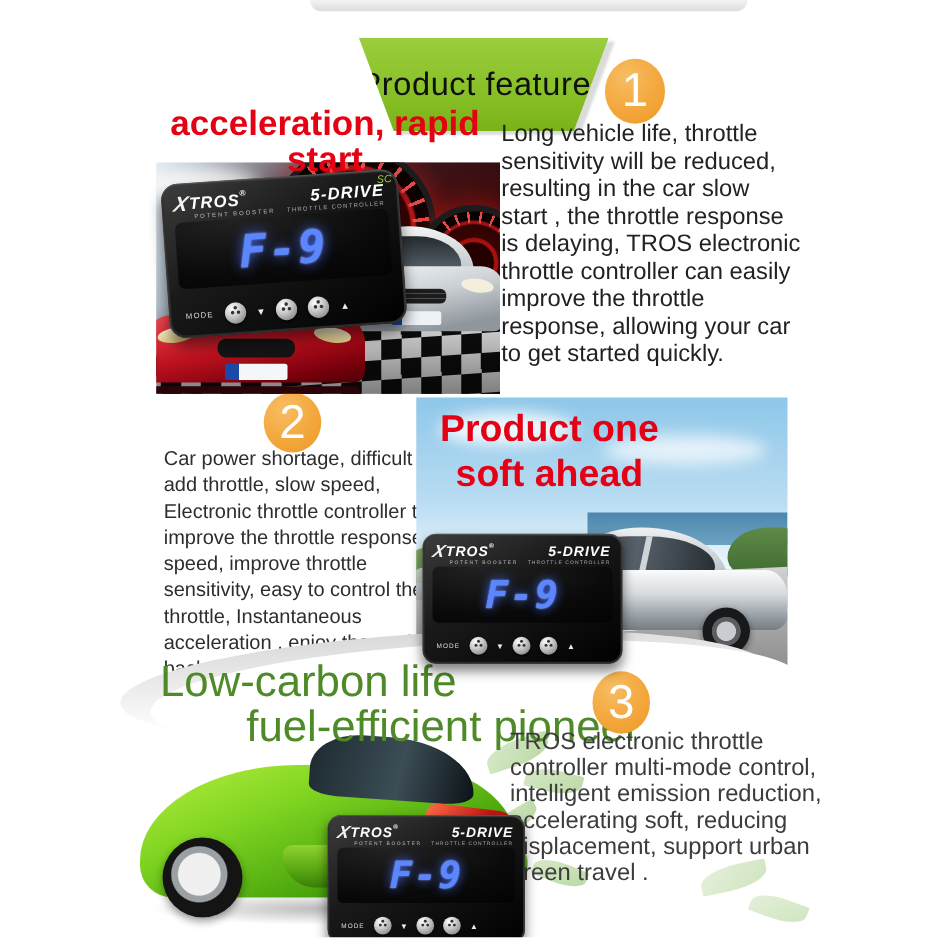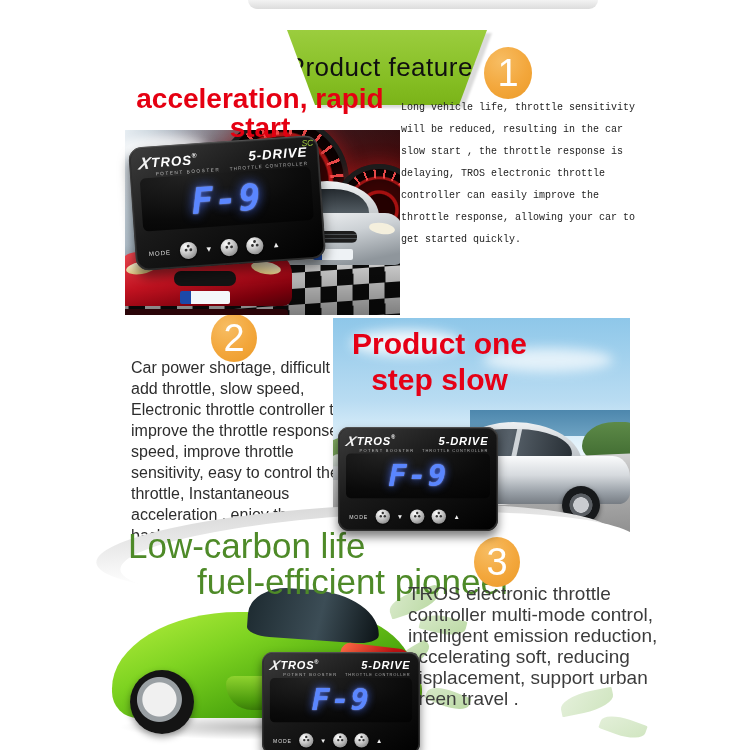--- a/index.html
+++ b/index.html
@@ -33,22 +33,22 @@
   
   .s1-title { left:105px; top:84px; width:310px; text-align:center; z-index:7;
     color:#e50012; font-weight:bold; font-size:28px; line-height:29px; }
   .s2-title { left:347px; top:326px; width:185px; text-align:center; z-index:7;
     color:#e50016; font-weight:bold; font-size:30px; line-height:36px; }
   .s3-title { left:0; top:527px; z-index:5; color:#4e8a28; font-size:35px; line-height:37px; }
   .s3-title .l1 { position:absolute; left:128px; top:0; white-space:nowrap; }
   .s3-title .l2 { position:absolute; left:197px; top:36px; white-space:nowrap; }
 
   
-  .s1-body { left:401px; top:97px; width:240px; font-family:Liberation Mono, monospace;
-    font-size:10px; line-height:22px; color:#222; }
+  .s1-body { left:401px; top:97px; width:240px; font-family:Liberation Sans, sans-serif;
+    font-size:19px; line-height:22px; color:#222; }
   .s2-body { left:131px; top:357px; width:232px; font-size:16px; line-height:21px; color:#2d2d2d; }
   .s3-body { left:408px; top:583px; width:258px; font-size:19px; line-height:21px; color:#3c3c3c; z-index:6; }
 
   
   .s1-img { left:125px; top:130px; width:275px; height:185px; overflow:hidden; z-index:1;
     background:
       radial-gradient(150% 95% at 88% 28%, rgba(140,5,5,.55), transparent 60%),
       linear-gradient(112deg,#e6edf2 0%,#aebcc7 14%,#5a616b 36%,#1d1f24 58%,#050505 100%); }
   .gauge { border-radius:50%;
     background:radial-gradient(circle,#240000 0 27%,#a81111 29% 33%,#3a0404 35% 52%,#cf1a1a 54% 57%,#140202 59% 100%);
@@ -274,21 +274,21 @@
       <div class="wheel w-front"></div>
       <div class="wheel w-rear"></div>
       <div class="headlight"></div>
       <div class="grille"></div>
       <div class="plate"></div>
     </div>
   </div>
 
   <div class="abs s2-title">
     <div>Product one</div>
-    <div>step slow</div>
+    <div>soft ahead</div>
   </div>
 
   <div class="abs s2-body">Car power shortage, difficult to add throttle, slow speed, Electronic throttle controller to improve the throttle response speed, improve throttle sensitivity, easy to control the throttle, Instantaneous acceleration , enjoy the push back feeling .</div>
 
   <div class="abs swoosh1"></div>
   <div class="abs swoosh2"></div>
 
   <div class="abs s3-title">
     <span class="l1">Low-carbon life</span>
     <span class="l2">fuel-efficient pioneer</span>

